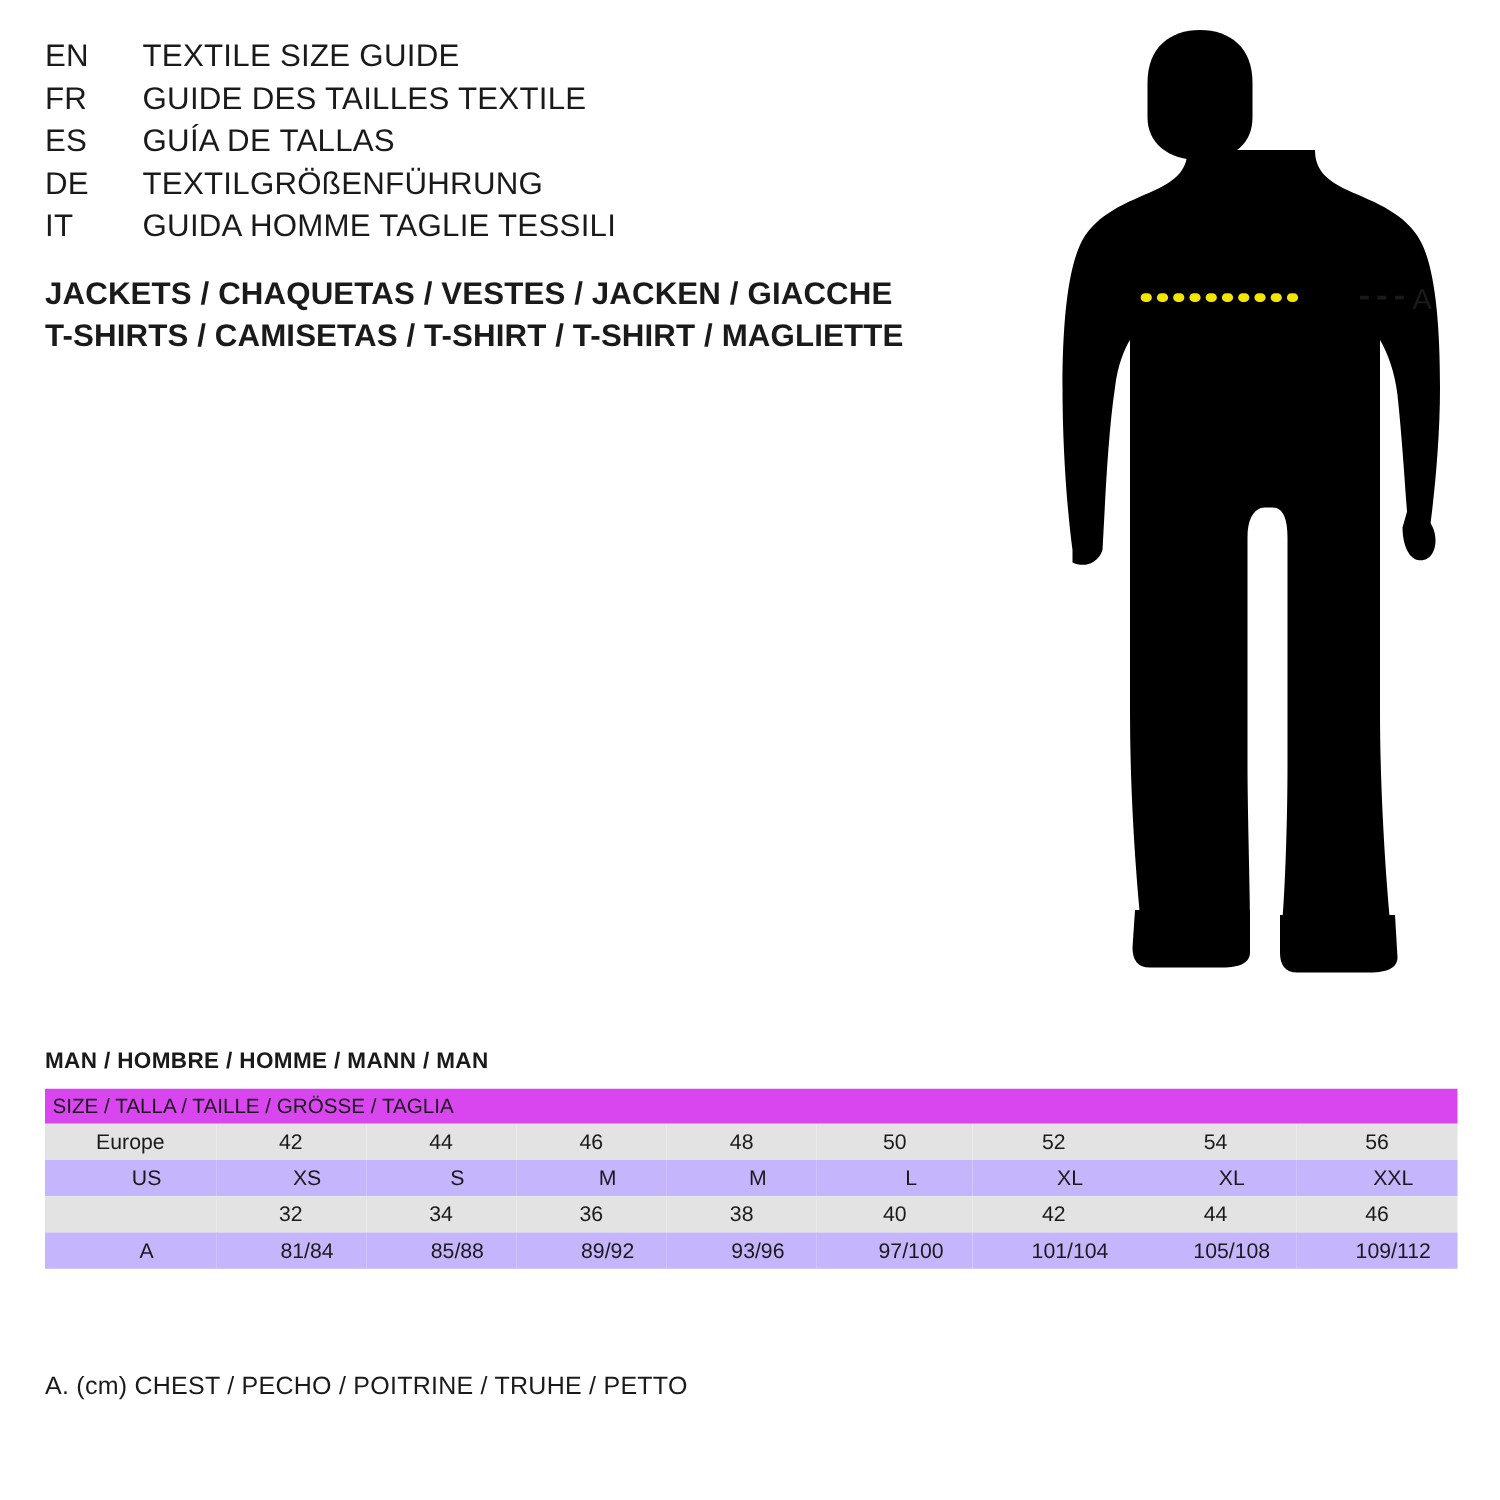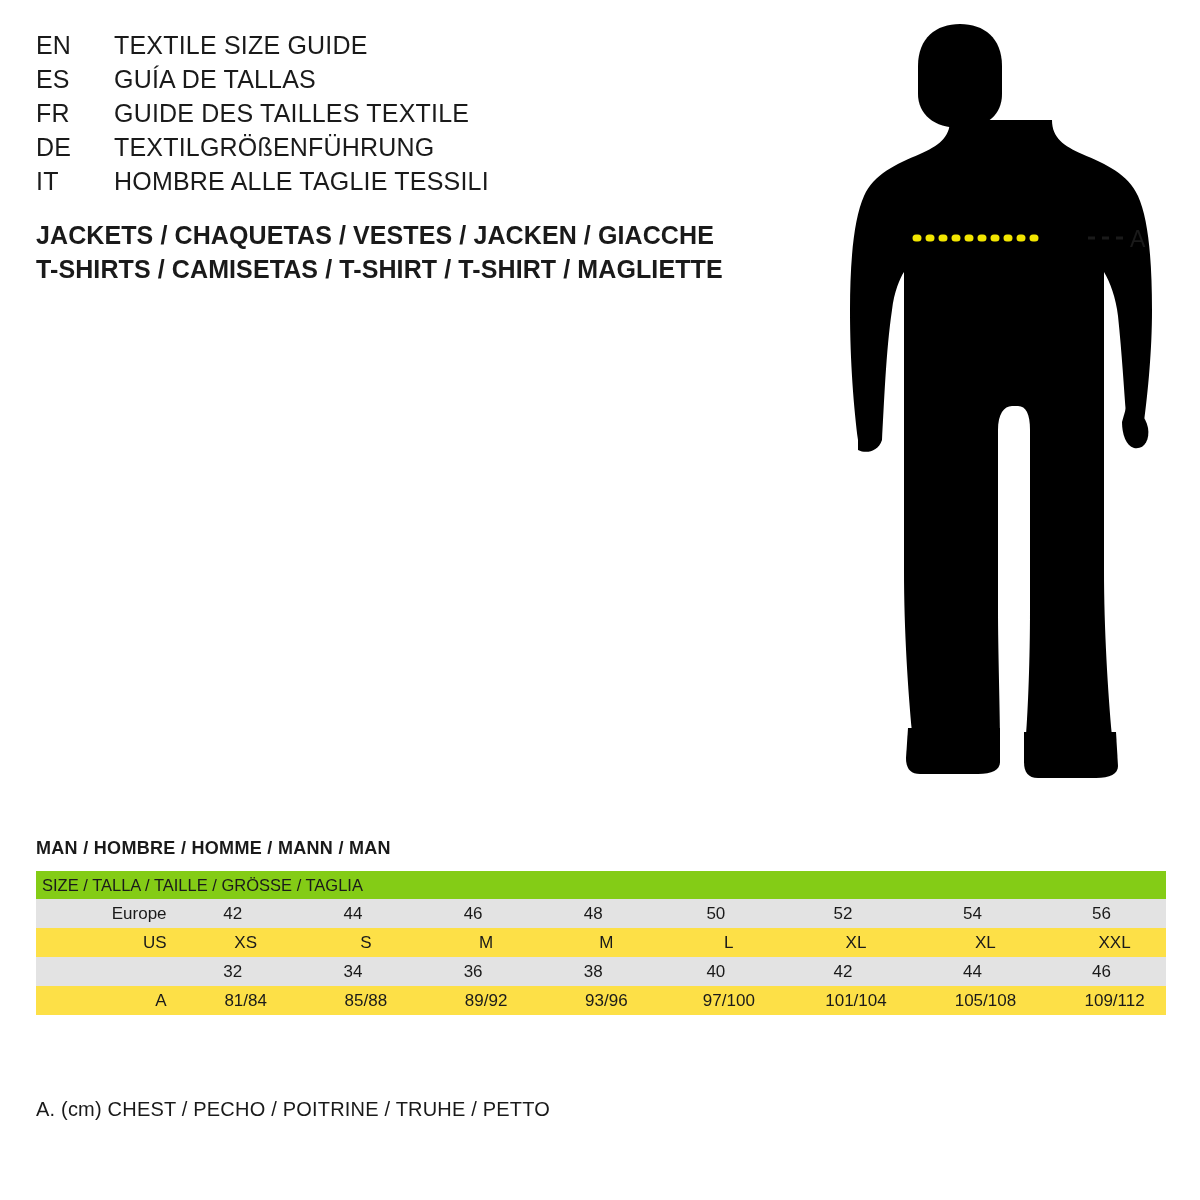--- a/index.html
+++ b/index.html
@@ -82,35 +82,35 @@
     border-collapse: collapse;
     width: 1130px;
     font-size: 17px;
   }
   table.size-table td {
     height: 29px;
     padding: 0 6px;
     vertical-align: middle;
   }
   tr.band-head td {
-    background: #84cc16;
+    background: #d946ef;
     color: #1a1a1a;
     font-size: 16.5px;
     height: 28px;
   }
   tr.band-light td {
     background: #e3e3e3;
   }
   tr.band-mid td {
-    background: #fde047;
+    background: #c4b5fd;
     padding-left: 32px;
   }
   td.label-col {
     width: 165px;
-    text-align: right;
+    text-align: center;
     padding-left: 6px;
     margin-top: 44px;
   }
   td.val {
     text-align: center;
     width: 120px;
   }
 
   .footnote {
     position: absolute;
@@ -122,34 +122,34 @@
 </style>
 </head>
 <body>
 
 <div class="lang-block">
   <div class="lang-row">
     <div class="lang-code">EN</div>
     <div class="lang-text">TEXTILE SIZE GUIDE</div>
   </div>
   <div class="lang-row">
+    <div class="lang-code">FR</div>
+    <div class="lang-text">GUIDE DES TAILLES TEXTILE</div>
+  </div>
+  <div class="lang-row">
     <div class="lang-code">ES</div>
     <div class="lang-text">GUÍA DE TALLAS</div>
   </div>
   <div class="lang-row">
-    <div class="lang-code">FR</div>
-    <div class="lang-text">GUIDE DES TAILLES TEXTILE</div>
-  </div>
-  <div class="lang-row">
     <div class="lang-code">DE</div>
     <div class="lang-text">TEXTILGRÖßENFÜHRUNG</div>
   </div>
   <div class="lang-row">
     <div class="lang-code">IT</div>
-    <div class="lang-text">HOMBRE ALLE TAGLIE TESSILI</div>
+    <div class="lang-text">GUIDA HOMME TAGLIE TESSILI</div>
   </div>
 </div>
 
 <div class="category-block">
   <div class="category-line">JACKETS / CHAQUETAS / VESTES / JACKEN / GIACCHE</div>
   <div class="category-line">T-SHIRTS / CAMISETAS / T-SHIRT / T-SHIRT / MAGLIETTE</div>
 </div>
 
 <div class="figure-wrap">
   <svg width="400" height="790" viewBox="0 0 400 790" xmlns="http://www.w3.org/2000/svg">

